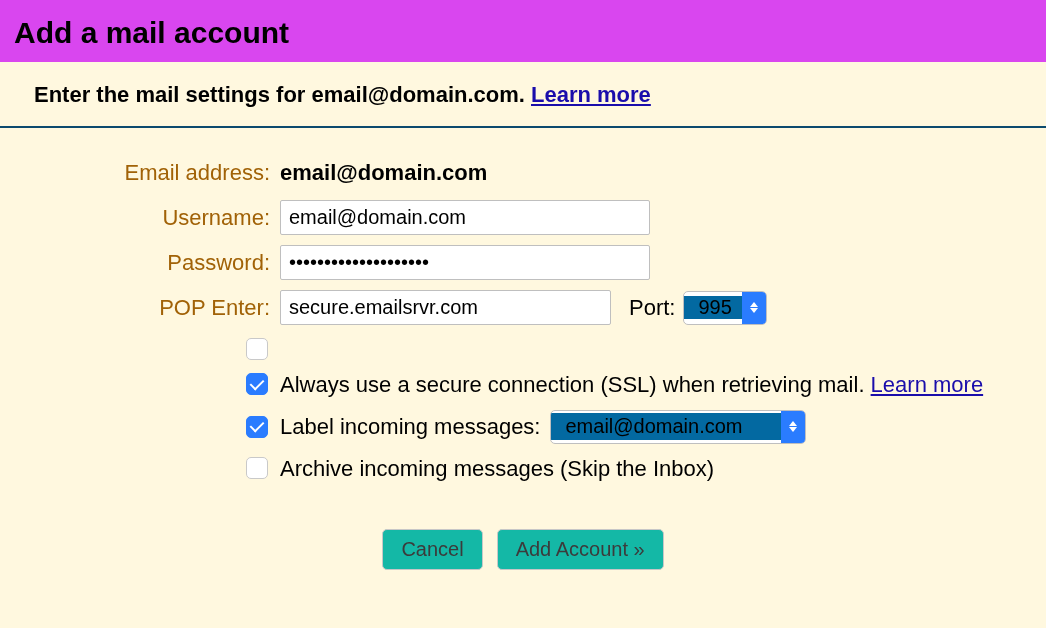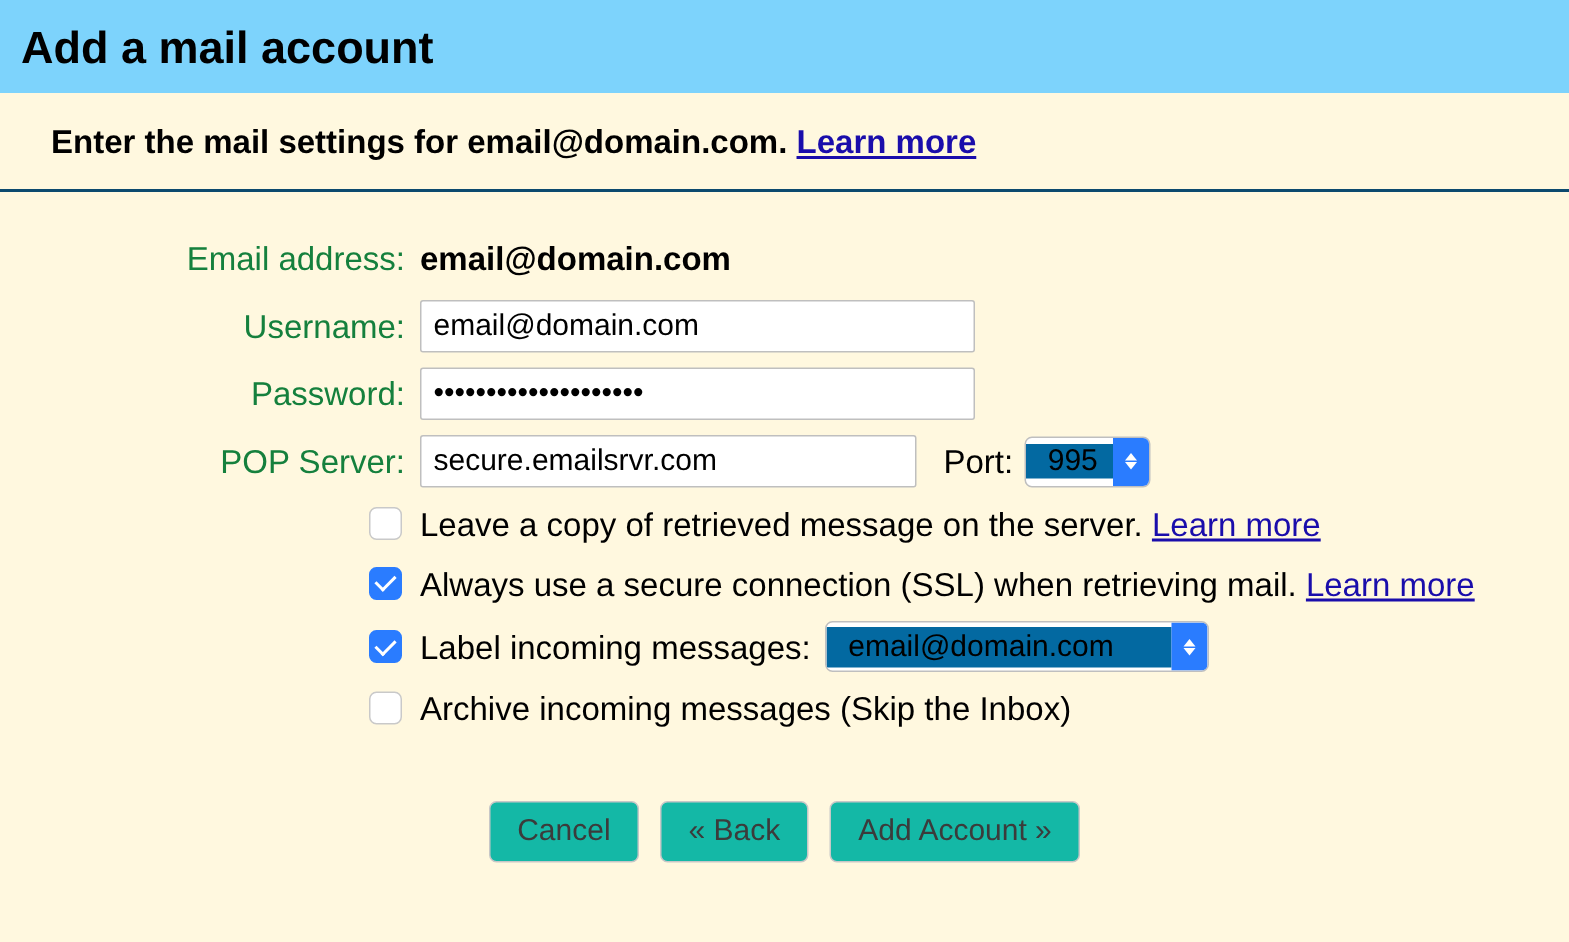--- a/index.html
+++ b/index.html
@@ -4,21 +4,21 @@
   <style>
     * { box-sizing: border-box; margin: 0; padding: 0; }
     body {
       font-family: Arial, Helvetica, sans-serif;
       background: #fff;
       width: 1046px;
       height: 628px;
       overflow: hidden;
     }
     .header {
-      background: #7dd3fc;
+      background: #d946ef;
       padding: 16px 14px 12px 14px;
     }
     .header-title {
       font-size: 30px;
       font-weight: bold;
       color: #000;
     }
     .content {
       background: #fff8df;
       height: calc(628px - 60px);
@@ -48,21 +48,21 @@
       display: flex;
       align-items: center;
       margin-bottom: 10px;
       min-height: 34px;
     }
     .form-label-col {
       width: 280px;
       text-align: right;
       padding-right: 10px;
       font-size: 22px;
-      color: #15803d;
+      color: #a16207;
       padding-left: 10px;
     }
     .form-input-col {
       flex: 1;
       display: flex;
       align-items: center;
       gap: 8px;
     }
     .static-value {
       font-size: 22px;
@@ -225,39 +225,36 @@
     </div>
 
     <div class="form-row">
       <div class="form-label-col">Password:</div>
       <div class="form-input-col">
         <input type="text" class="input-password" value="••••••••••••••••••••" style="">
       </div>
     </div>
 
     <div class="form-row">
-      <div class="form-label-col">POP Server:</div>
+      <div class="form-label-col">POP Enter:</div>
       <div class="form-input-col">
         <input type="text" class="input-popserver" value="secure.emailsrvr.com" style="">
         <span class="port-label">Port:</span>
         <div class="select-wrap">
           <span class="select-text">995</span>
           <span class="select-arrows">
             <span class="arrow-up"></span>
             <span class="arrow-down"></span>
           </span>
         </div>
       </div>
     </div>
 
     <div class="option-row" style="margin-top:6px;">
       <div class="checkbox unchecked"></div>
-      <div class="option-text">
-        <span>Leave a copy of retrieved message on the server. </span><a class="link">Learn more</a>
-      </div>
     </div>
 
     <div class="option-row">
       <div class="checkbox checked"></div>
       <div class="option-text">
         <span>Always use a secure connection (SSL) when retrieving mail. </span><a class="link">Learn more</a>
       </div>
     </div>
 
     <div class="option-row center-align">
@@ -276,19 +273,18 @@
 
     <div class="option-row">
       <div class="checkbox unchecked"></div>
       <div class="option-text">
         <span>Archive incoming messages (Skip the Inbox)</span>
       </div>
     </div>
 
     <div class="button-row">
       <button class="btn">Cancel</button>
-      <button class="btn">« Back</button>
       <button class="btn">Add Account »</button>
     </div>
 
   </div>
 
 </div>
 
 </body></html>

